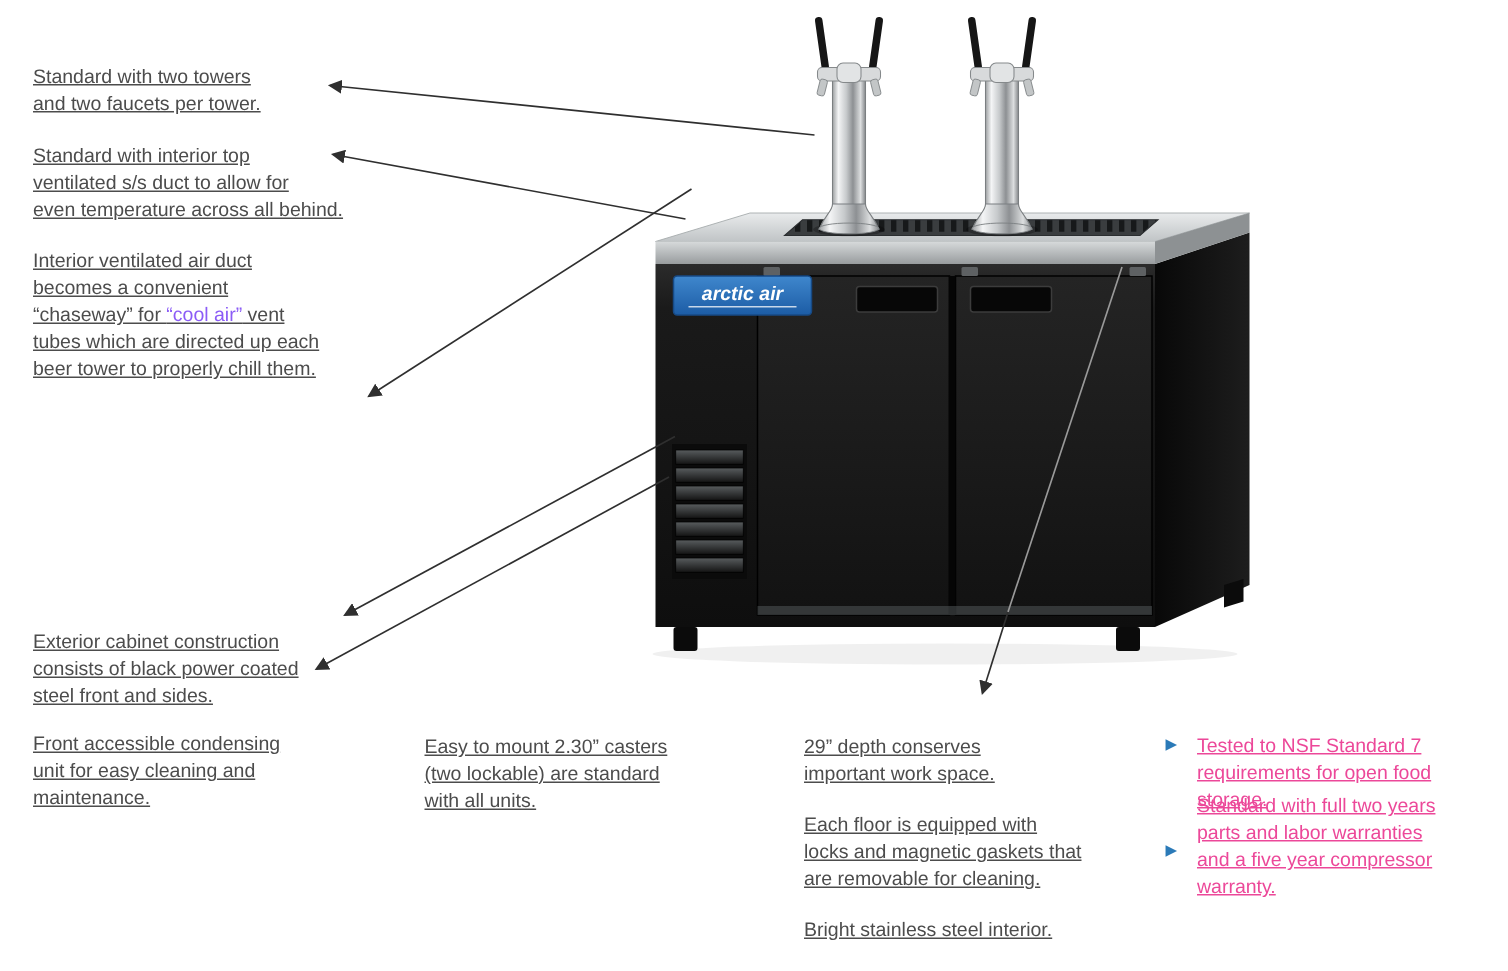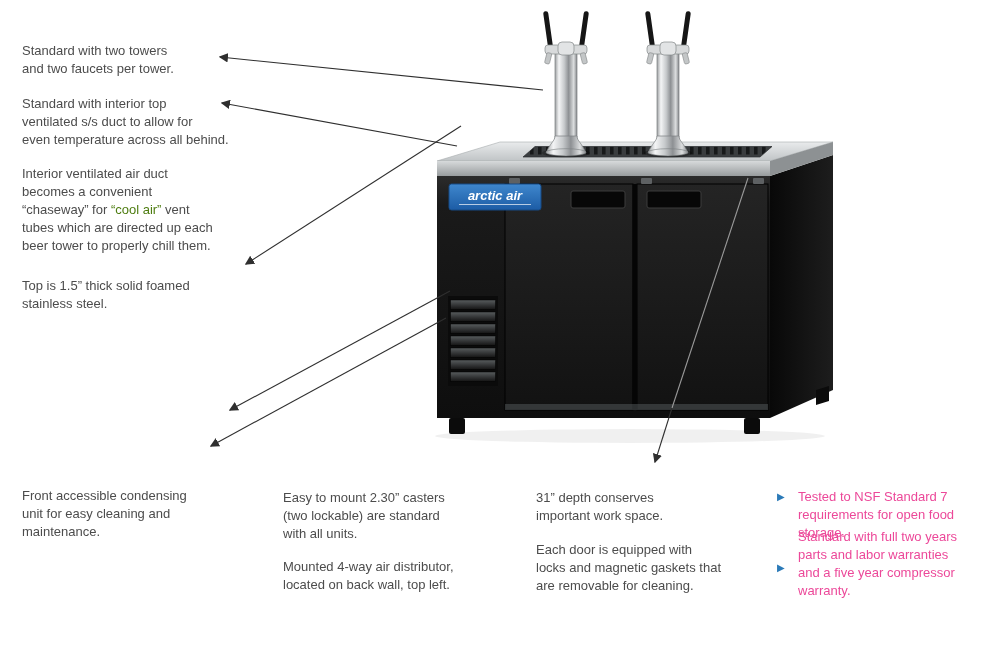--- a/index.html
+++ b/index.html
@@ -1,22 +1,22 @@
 <!DOCTYPE html>
 <html><head>
 <meta charset="utf-8">
 <style>
   html,body{margin:0;padding:0;background:#ffffff;}
   .page{position:relative;width:1005px;height:647px;background:#ffffff;overflow:hidden;
         font-family:"Liberation Sans","DejaVu Sans",sans-serif;}
   .stage{position:absolute;left:0;top:0;}
   .callout{position:absolute;font-size:13px;line-height:18px;color:#4c4c4c;
-           white-space:pre-line;width:236px;}
+           white-space:pre-line;width:236px;text-decoration:underline;}
   .callout.narrow{width:210px;}
-  .blue{color:#4d7c0f;}
+  .blue{color:#8b5cf6;}
   .callout.bluetext{color:#ec4899;width:192px;}
   .bullet{position:absolute;font-size:10px;color:#2b7ab8;line-height:10px;}
 </style>
 </head>
 <body>
 
 <div class="page">
 
   <svg class="stage" width="1005" height="647" viewBox="0 0 1005 647">
     <defs>
@@ -159,37 +159,37 @@
   <div class="callout" style="left:22px;top:42px">Standard with two towers
 and two faucets per tower.</div>
   <div class="callout" style="left:22px;top:95px">Standard with interior top
 ventilated s/s duct to allow for
 even temperature across all behind.</div>
   <div class="callout" style="left:22px;top:165px"><span>Interior ventilated air duct
 becomes a convenient
 “chaseway” for </span><span class="blue">“cool air”</span><span> vent
 tubes which are directed up each
 beer tower to properly chill them.</span></div>
-  <div class="callout" style="left:22px;top:277px">Top is 1.5” thick solid foamed
-stainless steel.</div>
+  <div class="callout" style="left:22px;top:419px">Exterior cabinet construction
+consists of black power coated
+steel front and sides.</div>
   <div class="callout" style="left:22px;top:487px">Front accessible condensing
 unit for easy cleaning and
 maintenance.</div>
 
   <div class="callout narrow" style="left:283px;top:489px">Easy to mount 2.30” casters
 (two lockable) are standard
 with all units.</div>
-  <div class="callout narrow" style="left:283px;top:558px">Mounted 4-way air distributor,
-located on back wall, top left.</div>
 
-  <div class="callout narrow" style="left:536px;top:489px">31” depth conserves
+  <div class="callout narrow" style="left:536px;top:489px">29” depth conserves
 important work space.</div>
-  <div class="callout narrow" style="left:536px;top:541px">Each door is equipped with
+  <div class="callout narrow" style="left:536px;top:541px">Each floor is equipped with
 locks and magnetic gaskets that
 are removable for cleaning.</div>
+  <div class="callout narrow" style="left:536px;top:611px">Bright stainless steel interior.</div>
 
   <span class="bullet" style="left:777px;top:492px">▶</span>
   <div class="callout bluetext" style="left:798px;top:488px">Tested to NSF Standard 7
 requirements for open food
 storage.</div>
   <span class="bullet" style="left:777px;top:563px">▶</span>
   <div class="callout bluetext" style="left:798px;top:528px">Standard with full two years
 parts and labor warranties
 and a five year compressor
 warranty.</div>

